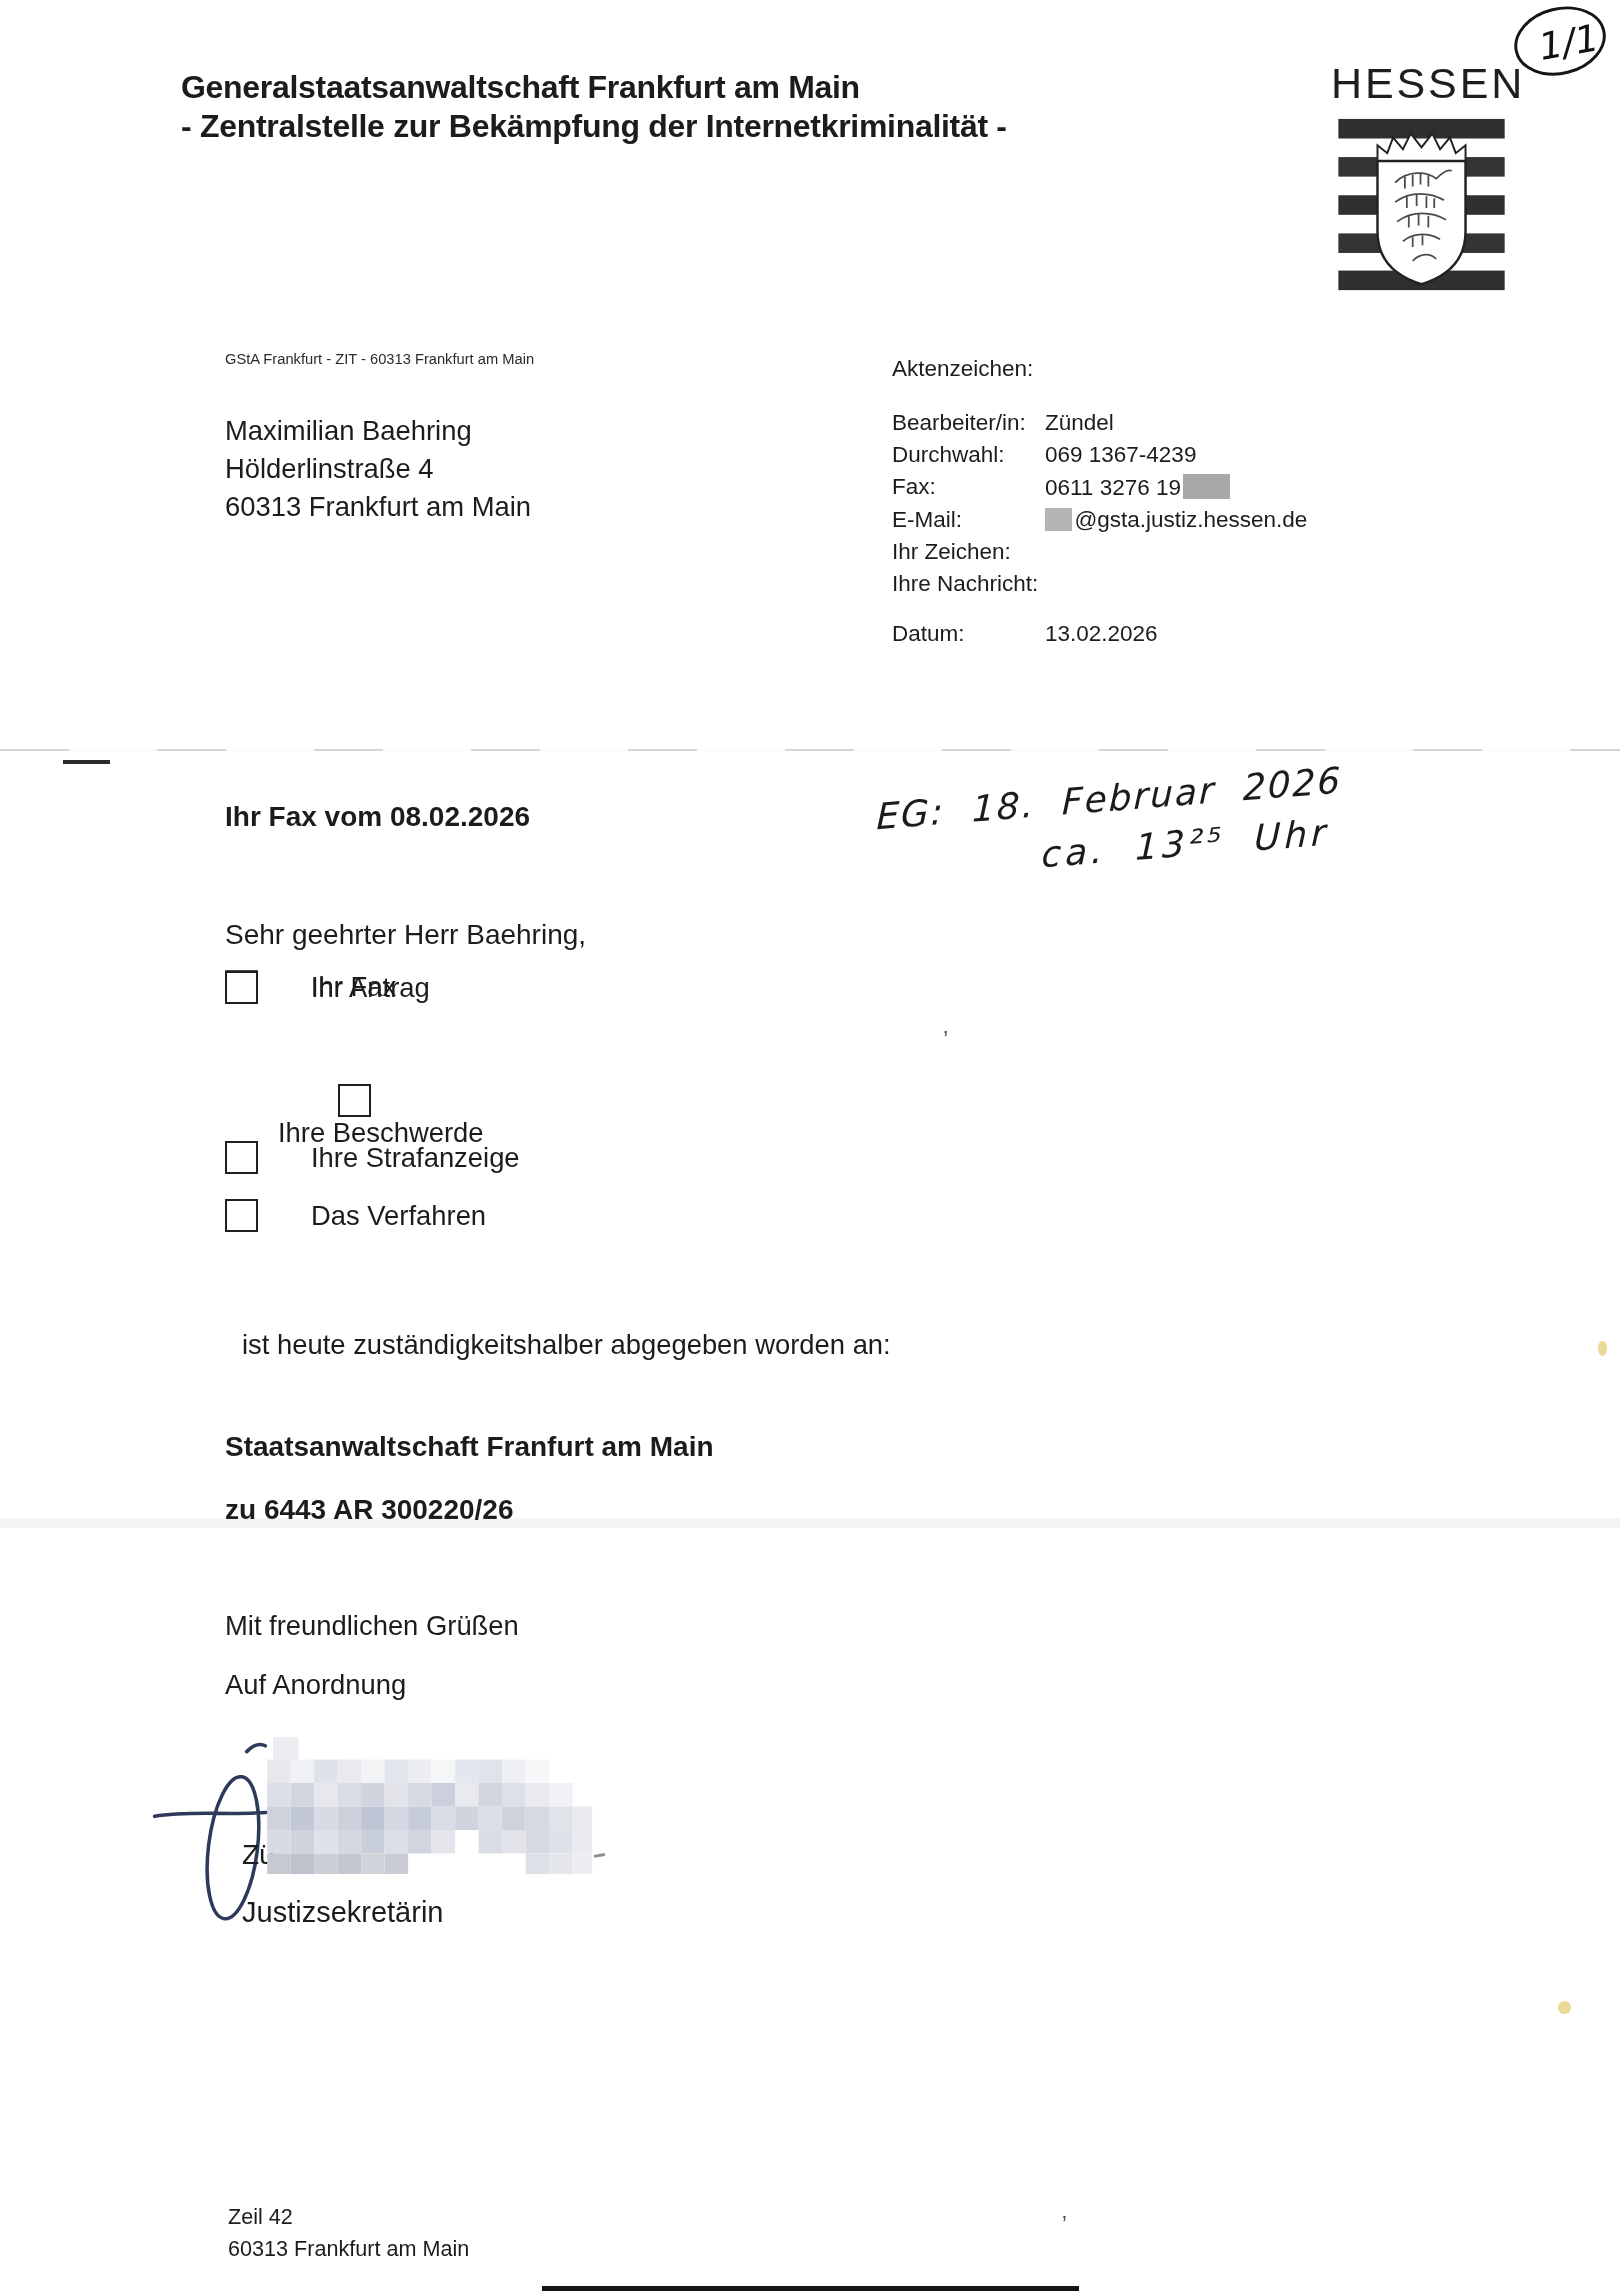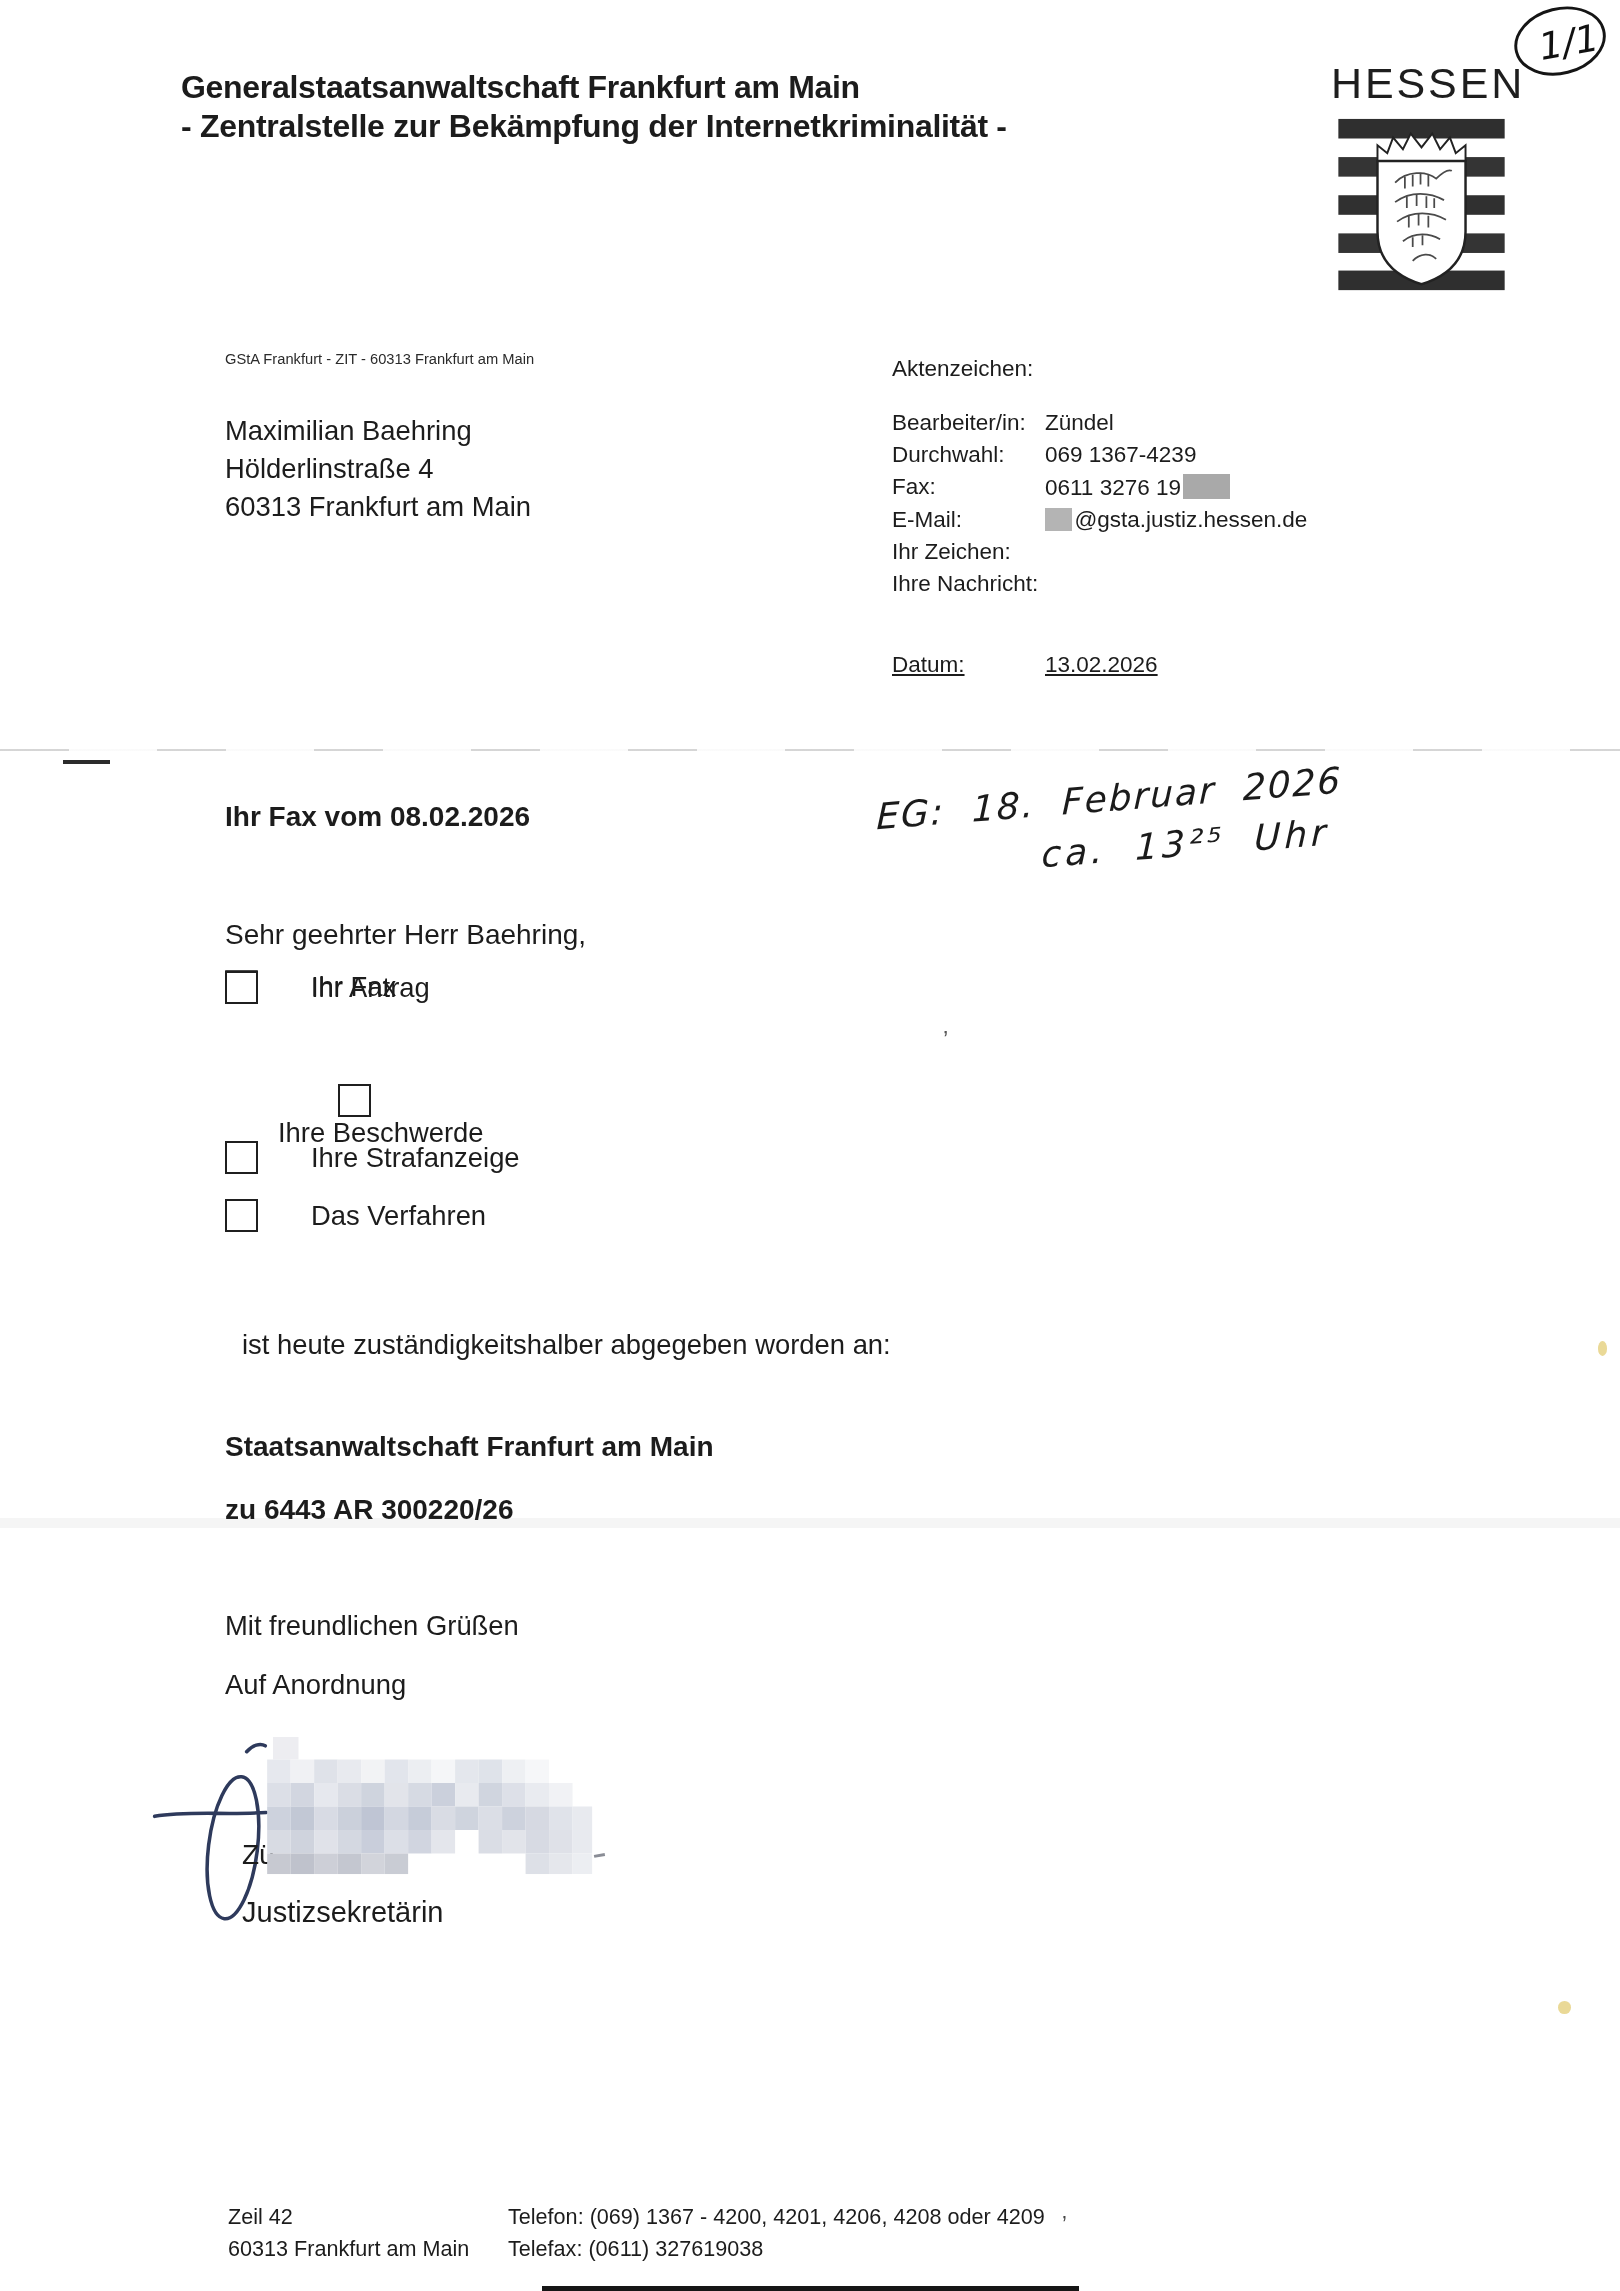--- a/index.html
+++ b/index.html
@@ -92,21 +92,21 @@
   <div class="abs meta-row" style="left:892px;top:507px;">
     <span class="lbl">E-Mail:</span>
     <span><span class="redact" style="width:27.4px;height:22.5px;margin-right:2px;background:#b4b4b4;"></span><span>@gsta.justiz.hessen.de</span></span>
   </div>
   <div class="abs meta-row" style="left:892px;top:539px;">
     <span class="lbl">Ihr Zeichen:</span>
   </div>
   <div class="abs meta-row" style="left:892px;top:571px;">
     <span class="lbl">Ihre Nachricht:</span>
   </div>
-  <div class="abs meta-row" style="left:892px;top:652px;text-decoration:underline;">
+  <div class="abs meta-row" style="left:892px;top:621px;">
     <span class="lbl">Datum:</span>
     <span>13.02.2026</span>
   </div>
 
   <div class="abs fold"></div>
   <div class="abs" style="left:63px;top:760px;width:47px;height:3.9px;background:#2b2b2b;"></div>
 
   <div class="abs subject" style="left:225px;top:801px;">Ihr Fax vom 08.02.2026</div>
 
   <div class="abs hand" style="left:877px;top:796px;">
@@ -227,24 +227,20 @@
     </g>
     <path d="M334 122 L345 120" stroke="#8a8d96" stroke-width="3" fill="none"></path>
   </svg>
 
   <div class="abs sig-title" style="left:242px;top:1896px;z-index:3;">Justizsekretärin</div>
 
   <div class="abs footer-t" style="left:228px;top:2174px;">
     <div>Zeil 42</div>
     <div>60313 Frankfurt am Main</div>
   </div>
-  <div class="abs footer-t" style="left:508px;top:2174px;">
-    <div>Telefon: (069) 1367 - 4200, 4201, 4206, 4208 oder 4209</div>
-    <div>Telefax: (0611) 327619038</div>
-  </div>
   <div class="abs" style="left:1062px;top:2211px;font-size:21.6px;color:#444;">’</div>
 
   <div class="abs speck-y" style="left:1598px;top:1341px;width:8.8px;height:14.7px;"></div>
   <div class="abs speck-y" style="left:1558px;top:2001px;width:12.7px;height:12.7px;"></div>
   <div class="abs" style="left:542px;bottom:0;width:537px;height:5.9px;background:#161616;"></div>
 
 </div>
 
 
 </body></html>

